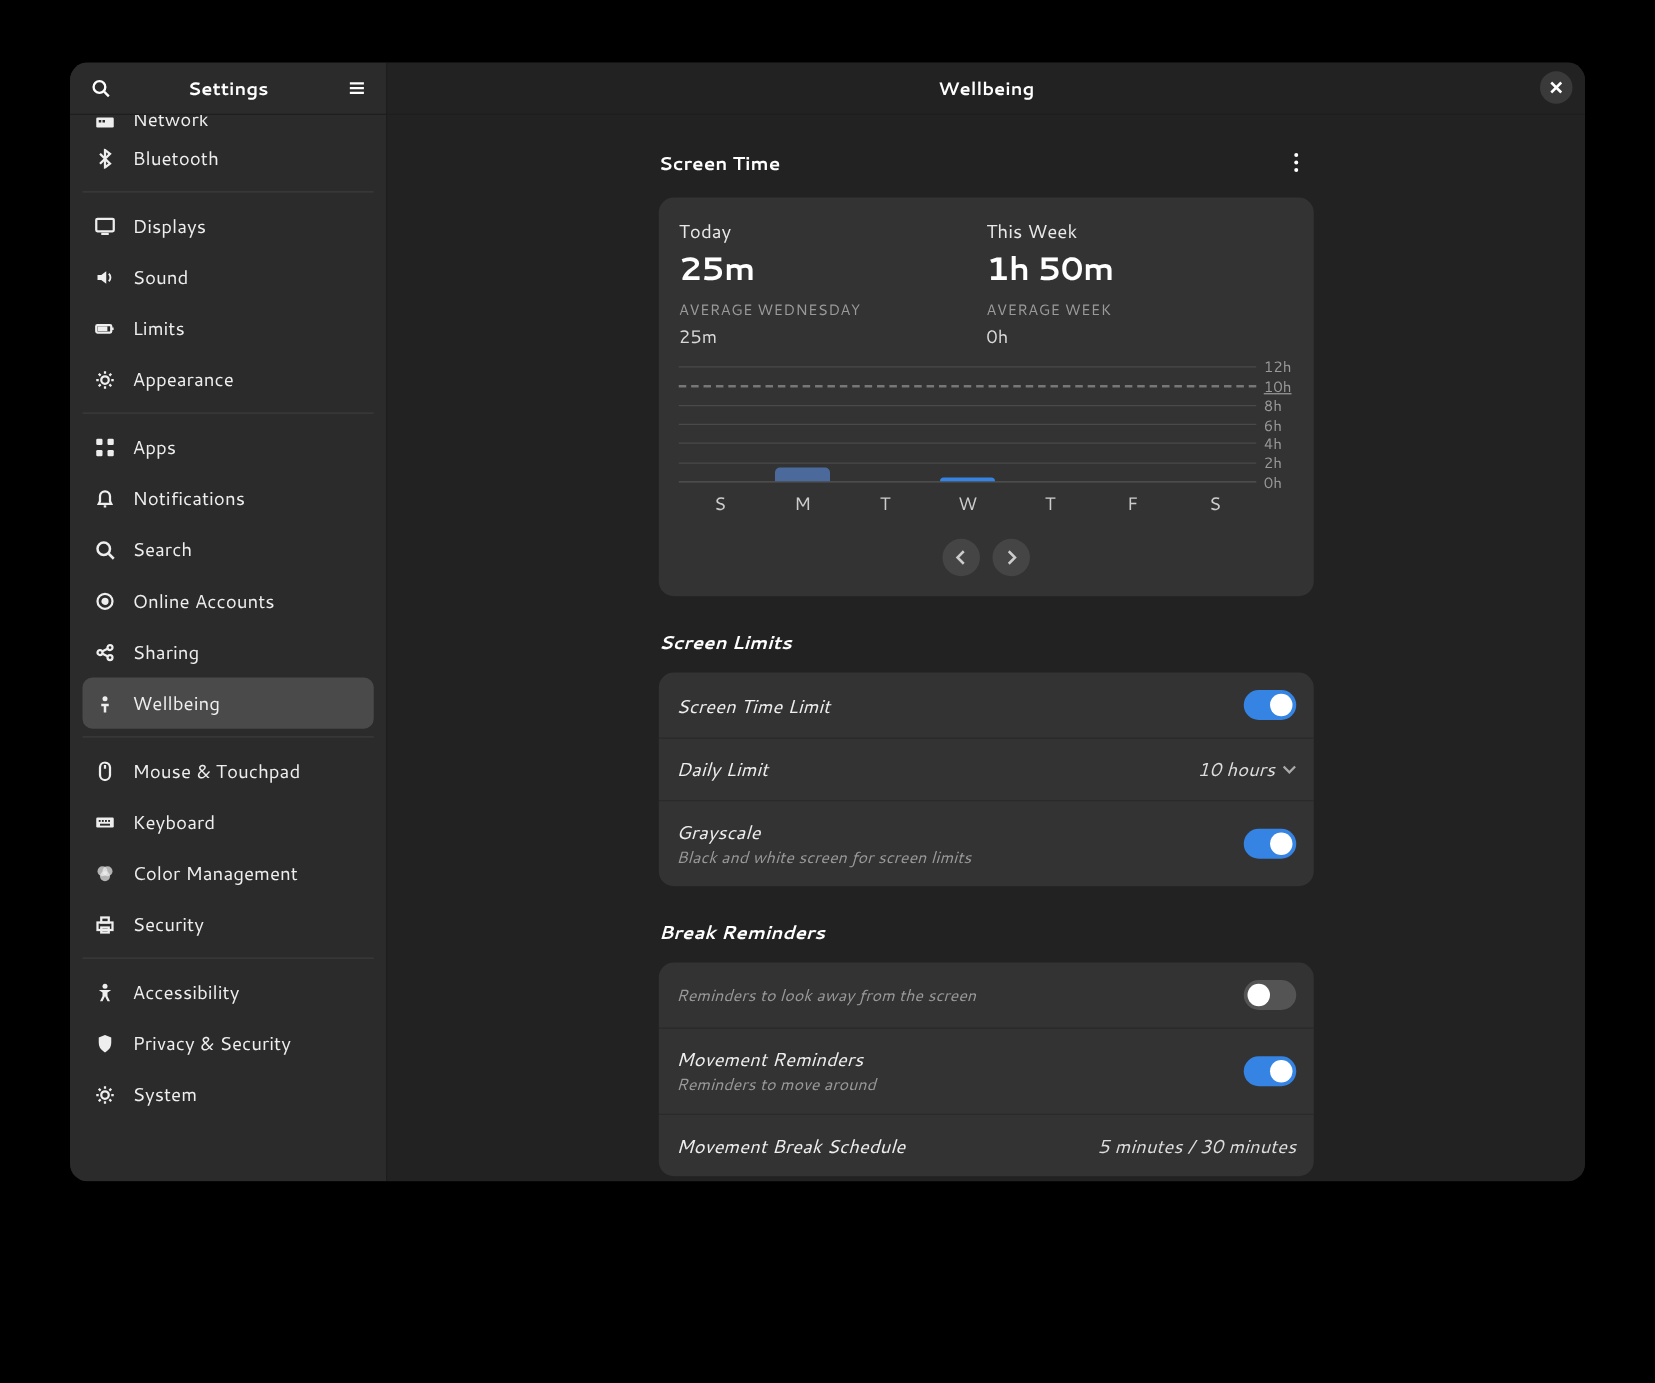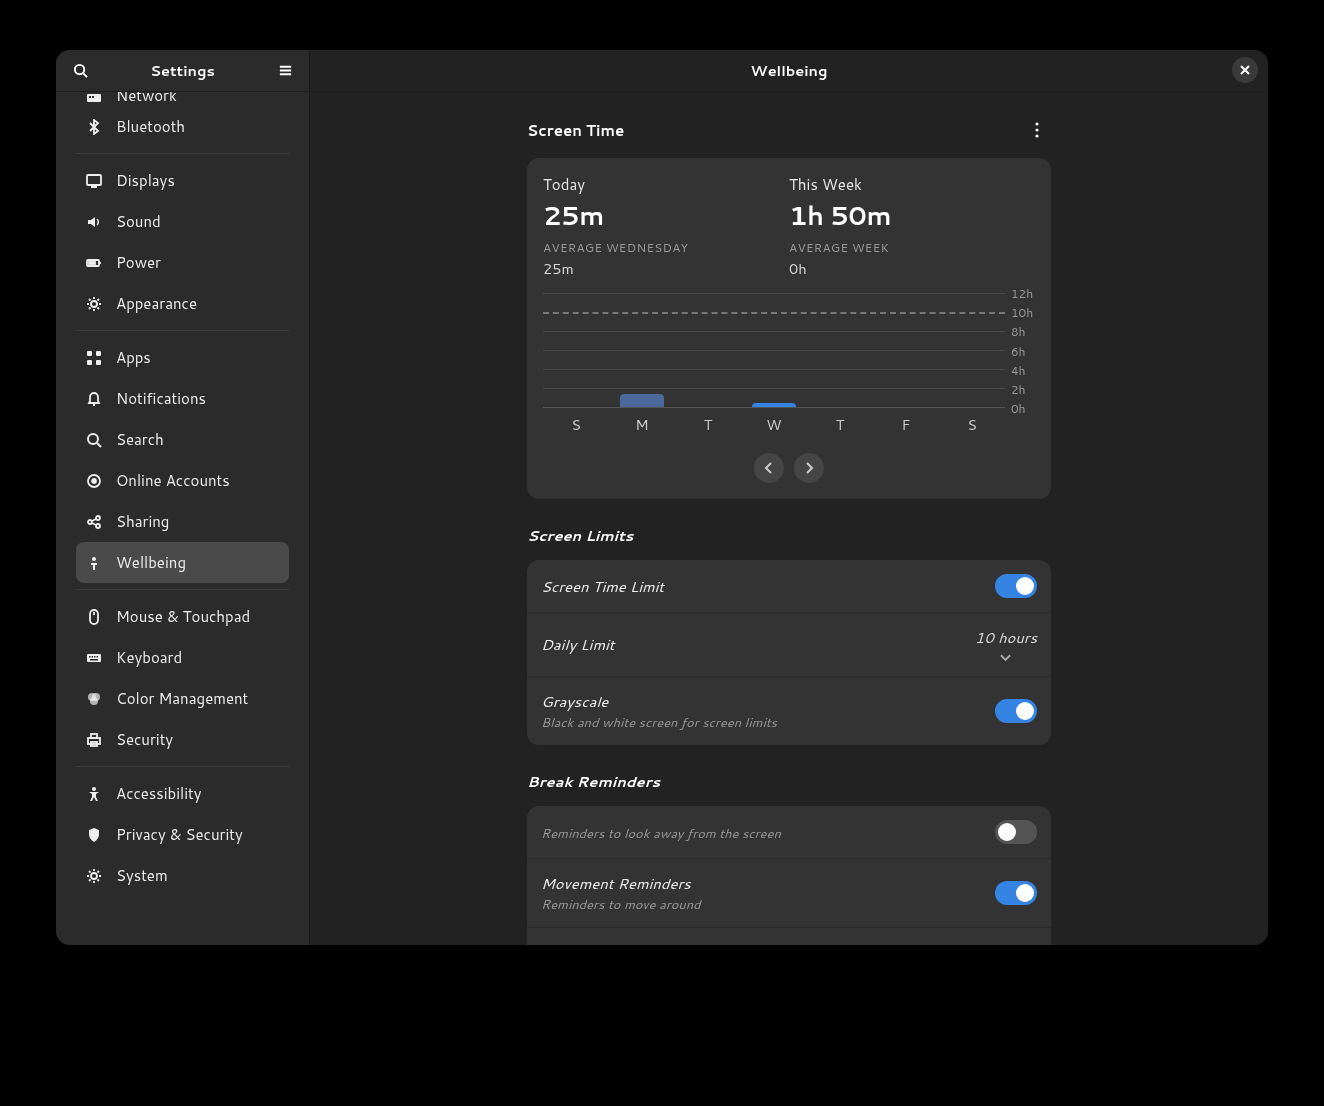--- a/index.html
+++ b/index.html
@@ -45,21 +45,21 @@
   display: flex;
   align-items: center;
   justify-content: center;
   border-radius: 6px;
   cursor: pointer;
   color: #fff;
 }
 .sidebar-scroll {
   flex: 1;
   overflow-y: auto;
-  padding: 0 20px 6px;
+  padding: 0 10px 6px;
 }
 .sidebar-group-sep {
   border: none;
   border-top: 1px solid #3c3c3c;
   margin: 6px 0;
 }
 .sidebar-item {
   display: flex;
   align-items: center;
   height: 41px;
@@ -127,21 +127,21 @@
   padding: 16px 16px 4px;
 }
 .stat { flex: 1; }
 .stat-label { font-size: 15px; color: #e8e8e8; margin-bottom: 2px; }
 .stat-value { font-size: 26px; font-weight: 800; letter-spacing: -0.5px;}
 .stat-avg-lbl { font-size: 12px; color: #9a9a9a; margin-top: 6px; letter-spacing: 0.3px;}
 .stat-avg-val { font-size: 14.5px; color: #d8d8d8; margin-top: 2px;}
 .chart-wrap { padding: 10px 16px 4px; }
 .chart {
   position: relative;
-  height: 115px;
+  height: 93px;
   display: flex;
 }
 .chart-plot {
   flex: 1;
   position: relative;
   border-bottom: 1px solid #555;
 }
 .gridline { position: absolute; left: 0; right: 0; border-top: 1px solid #4a4a4a; }
 .gridline.dashed { border-top: 2px dashed #777;}
 .chart-yaxis {
@@ -196,21 +196,20 @@
 .row:first-child { border-top: none; }
 .row-text { flex: 1; }
 .row-title { font-size: 15px; color: #eee; }
 .row-sub { font-size: 13px; color: #999; margin-top: 1px; }
 .row-value {
   font-size: 15px;
   color: #ddd;
   display: flex;
   align-items: center;
   gap: 6px;
-  flex-direction: column;
 }
 .toggle {
   width: 42px;
   height: 24px;
   border-radius: 12px;
   position: relative;
   cursor: pointer;
   background: #545454;
 }
 .toggle .knob {
@@ -286,21 +285,21 @@
           <span>Sound</span>
         </div>
         <div class="sidebar-item">
           <span class="sicon">
             <svg width="16" height="16" viewBox="0 0 16 16" fill="none" stroke="currentColor" stroke-width="1.8">
               <rect x="1" y="5" width="12" height="6" rx="1"></rect>
               <line x1="14" y1="7" x2="14" y2="9"></line>
               <rect x="3" y="7" width="6" height="2" fill="currentColor"></rect>
             </svg>
           </span>
-          <span>Power</span>
+          <span>Limits</span>
         </div>
         <div class="sidebar-item">
           <span class="sicon">
             <svg width="16" height="16" viewBox="0 0 16 16" fill="none" stroke="currentColor" stroke-width="1.8">
               <circle cx="8" cy="8" r="3"></circle>
               <path d="M8 1v2M8 13v2M1 8h2M13 8h2M3 3l1.5 1.5M11.5 11.5L13 13M13 3l-1.5 1.5M4.5 11.5L3 13"></path>
             </svg>
           </span>
           <span>Appearance</span>
         </div>
@@ -495,21 +494,21 @@
                   </div>
               <div class="gridline dashed" style="top: 16.6667%;"></div>
                   <div class="gridline" style="top: 33.3333%;"></div>
                   <div class="gridline" style="top: 50%;"></div>
                   <div class="gridline" style="top: 66.6667%;"></div>
                   <div class="gridline" style="top: 83.3333%;"></div>
                   <div class="gridline" style="top: 0%;"></div>
                 </div>
               <div class="chart-yaxis" id="chart-yaxis">
                   <div class="ylabel" style="top: 0%;">12h</div>
-                  <div class="ylabel" style="top: 16.6667%;">10h</div>
+                  <div class="ylabel" style="top: 16.6667%; text-decoration: underline;">10h</div>
                   <div class="ylabel" style="top: 33.3333%;">8h</div>
                   <div class="ylabel" style="top: 50%;">6h</div>
                   <div class="ylabel" style="top: 66.6667%;">4h</div>
                   <div class="ylabel" style="top: 83.3333%;">2h</div>
                   <div class="ylabel" style="top: 100%;">0h</div>
                 </div>
             </div>
             <div class="chart-xaxis" id="chart-xaxis">
                 <span>S</span>
                 <span>M</span>

